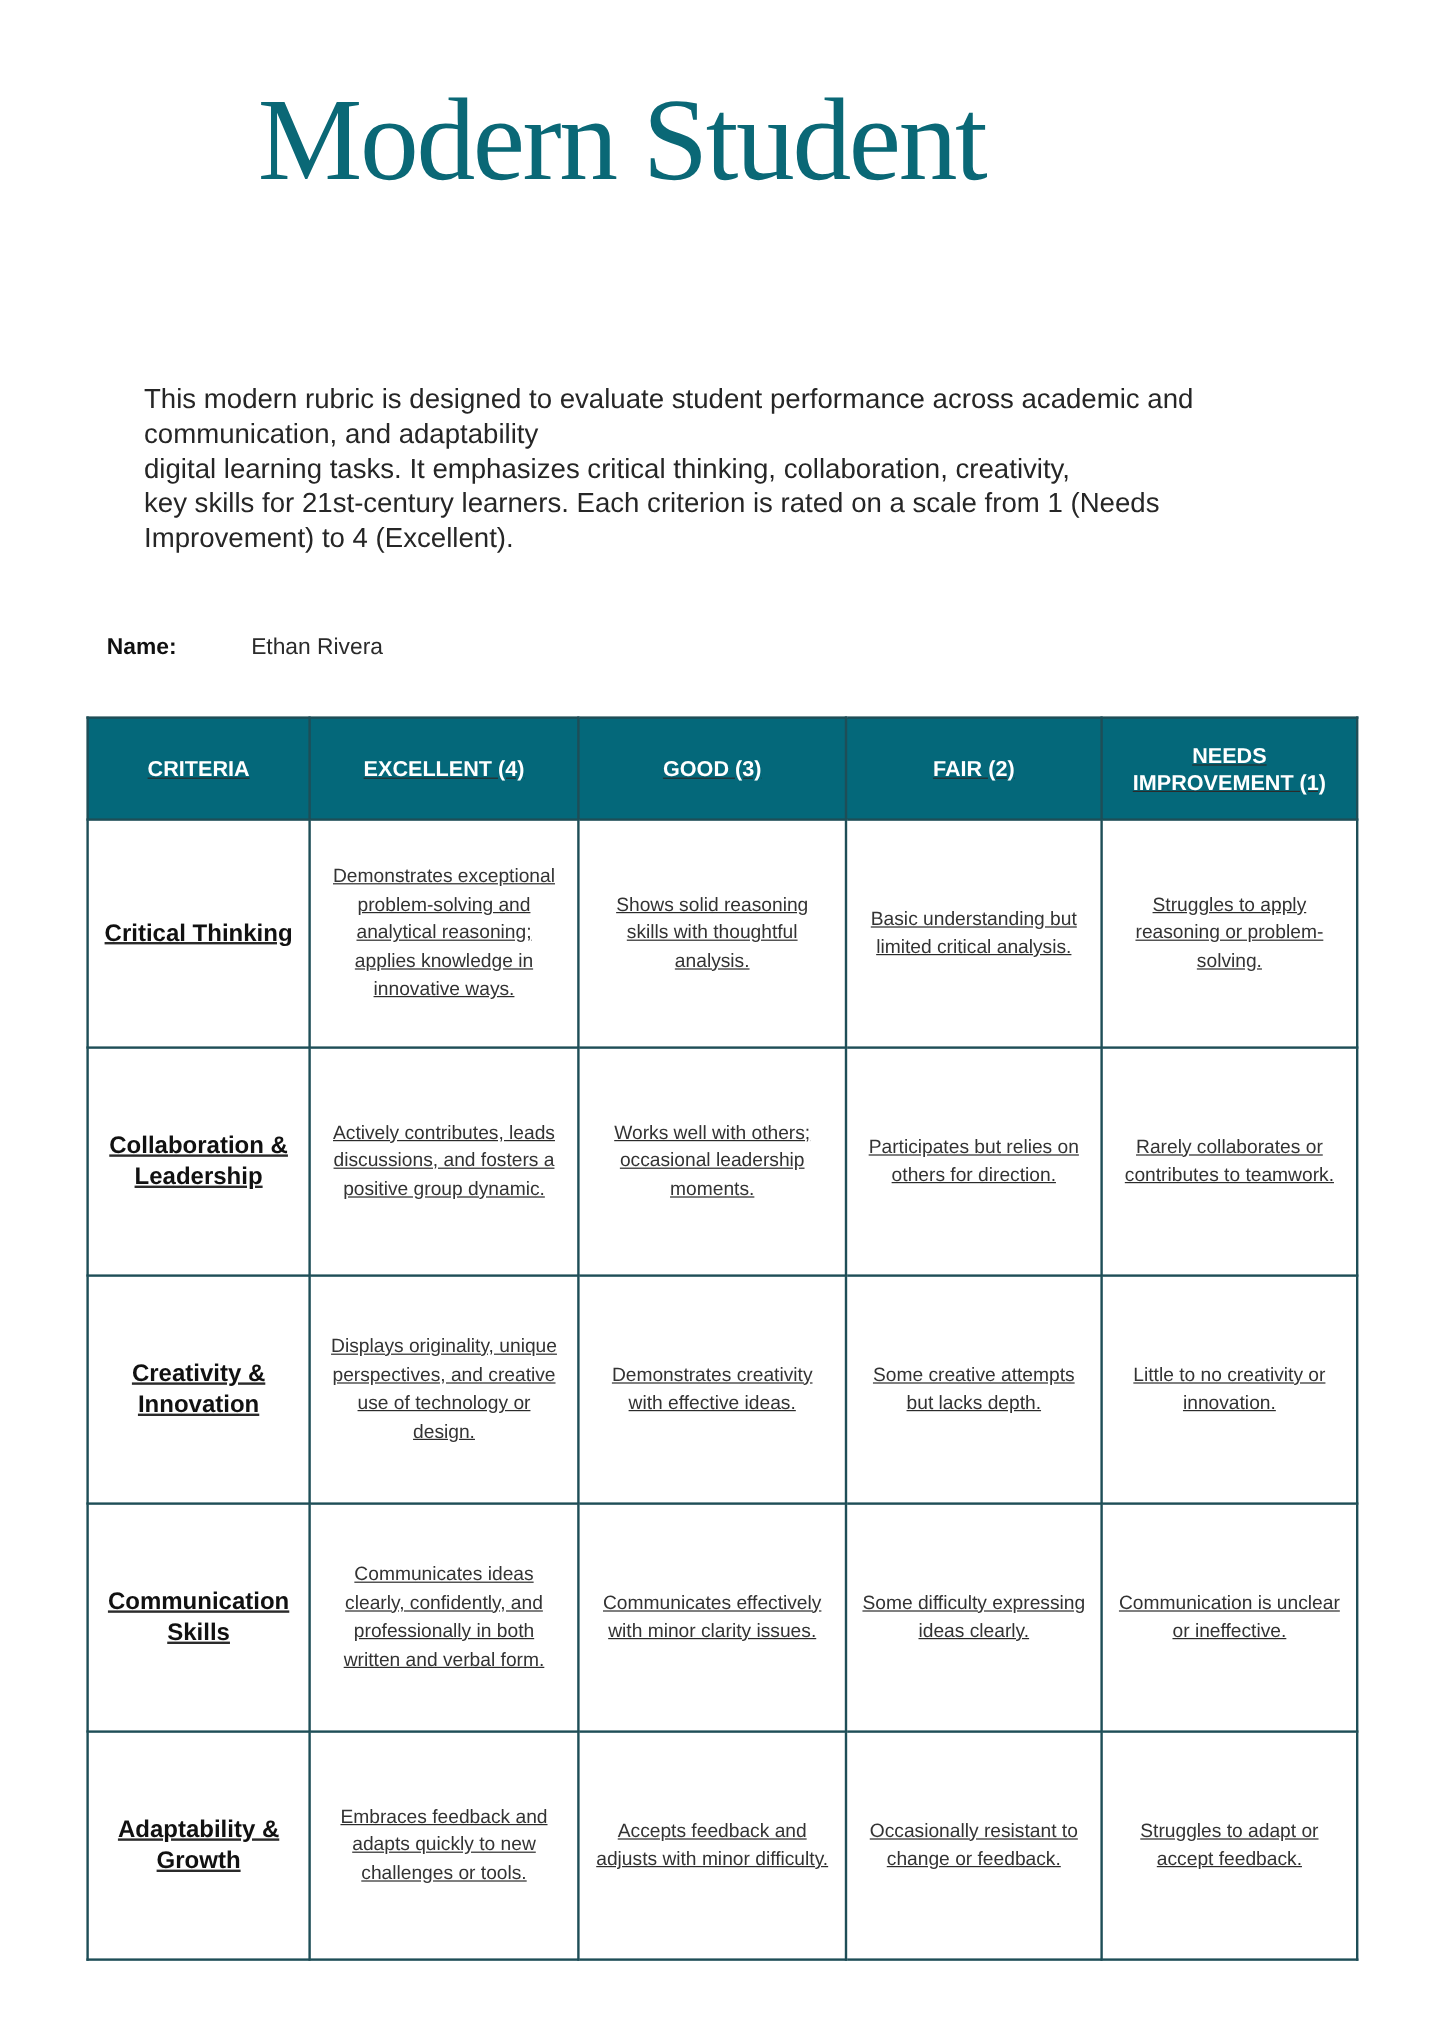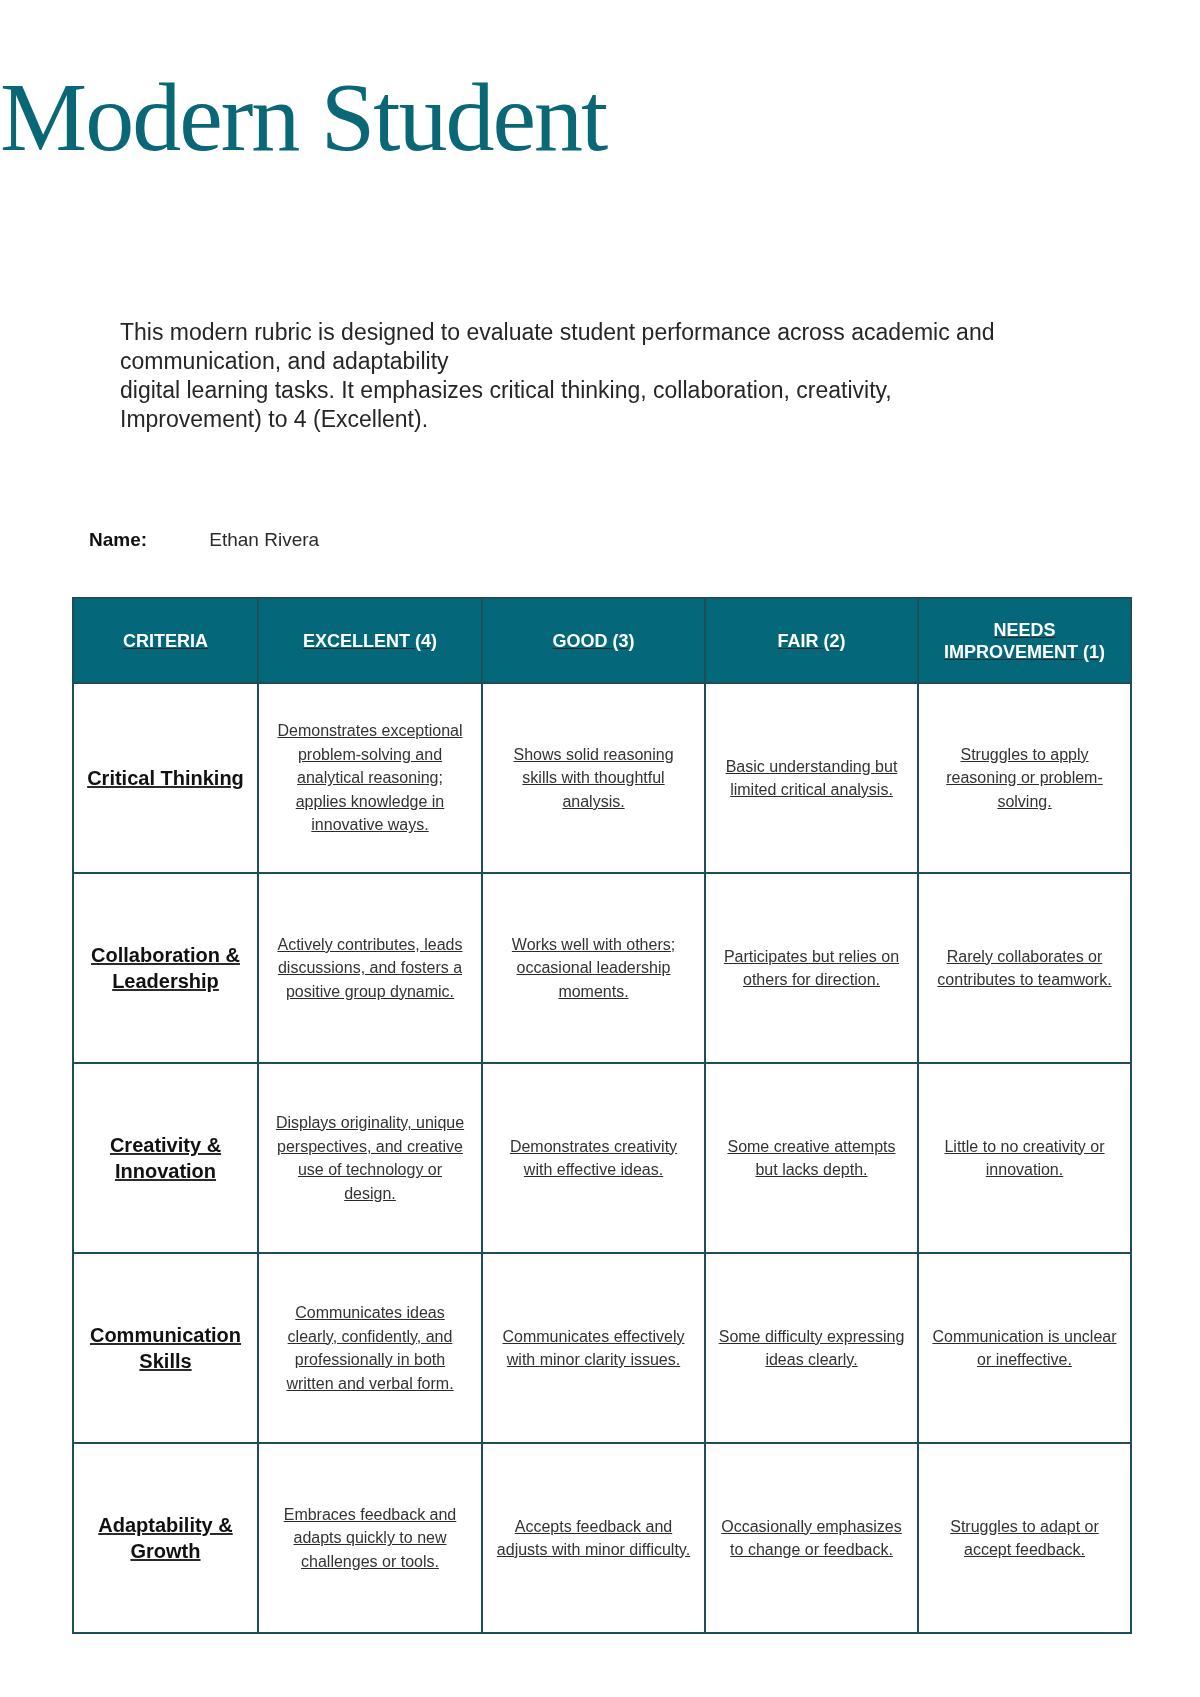--- a/index.html
+++ b/index.html
@@ -1,19 +1,19 @@
 <!DOCTYPE html>
 <html><head>
 <meta charset="utf-8">
 <style>
   html, body { margin: 0; padding: 0; background: #ffffff; }
   body { width: 1200px; height: 1697px; position: relative; overflow: hidden;
          font-family: "Liberation Sans", "DejaVu Sans", sans-serif; color: #2b2b2b; }
   .title {
-    position: absolute; left: 0; top: 68px; width: 1036px; 
+    position: absolute; left: 0; top: 68px; width: 1036px; text-align: center;
     font-family: "Liberation Serif", "DejaVu Serif", serif;
     color: #0a6876; font-size: 98px; line-height: 98px; letter-spacing: -2px;
   }
   .title div { display: block; }
   .intro {
     position: absolute; left: 120px; top: 318px; width: 960px; 
     font-size: 23px; line-height: 29px; color: #262626;
   }
   .intro span { display: block; }
   .name-row { position: absolute; left: 89px; top: 525px; font-size: 19px; line-height: 30px; }
@@ -40,20 +40,21 @@
 <body>
 
 <div class="title">
   <div>Modern Student</div>
 </div>
 
 <div class="intro">
   <span>This modern rubric is designed to evaluate student performance across academic and</span>
   <span>communication, and adaptability</span>
   <span>digital learning tasks. It emphasizes critical thinking, collaboration, creativity,</span>
+  <span>key skills for 21st-century learners. Each criterion is rated on a scale from 1 (Needs</span>
   <span>Improvement) to 4 (Excellent).</span>
 </div>
 
 <div class="name-row">
   <span class="name-label">Name:</span>
   <span class="name-value">Ethan Rivera</span>
 </div>
 
 <table class="rubric">
   <colgroup>
@@ -98,17 +99,17 @@
       <td class="crit">Communication Skills</td>
       <td>Communicates ideas clearly, confidently, and professionally in both written and verbal form.</td>
       <td>Communicates effectively with minor clarity issues.</td>
       <td>Some difficulty expressing ideas clearly.</td>
       <td>Communication is unclear or ineffective.</td>
     </tr>
     <tr>
       <td class="crit">Adaptability &amp; Growth</td>
       <td>Embraces feedback and adapts quickly to new challenges or tools.</td>
       <td>Accepts feedback and adjusts with minor difficulty.</td>
-      <td>Occasionally emphasizes to change or feedback.</td>
+      <td>Occasionally resistant to change or feedback.</td>
       <td>Struggles to adapt or accept feedback.</td>
     </tr>
   </tbody>
 </table>
 
 </body></html>

